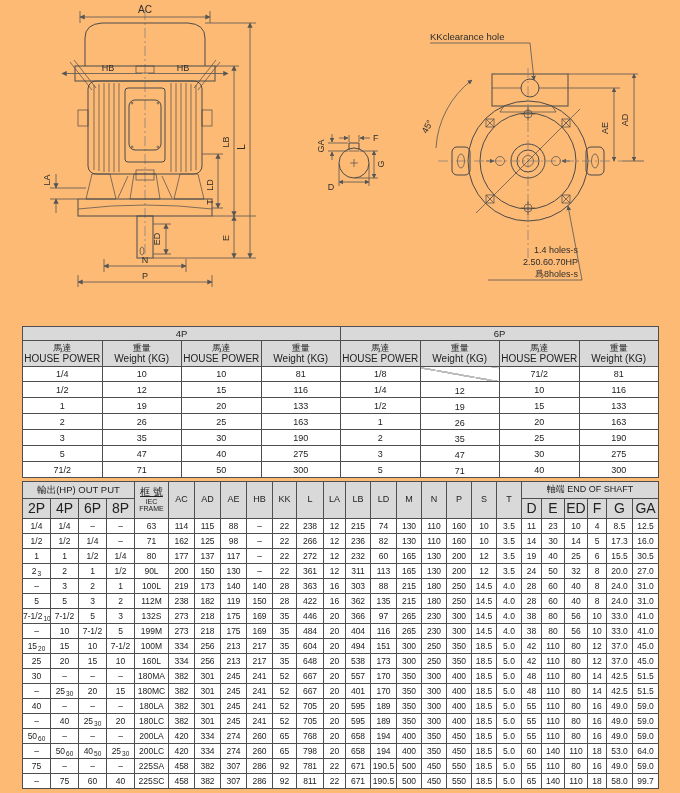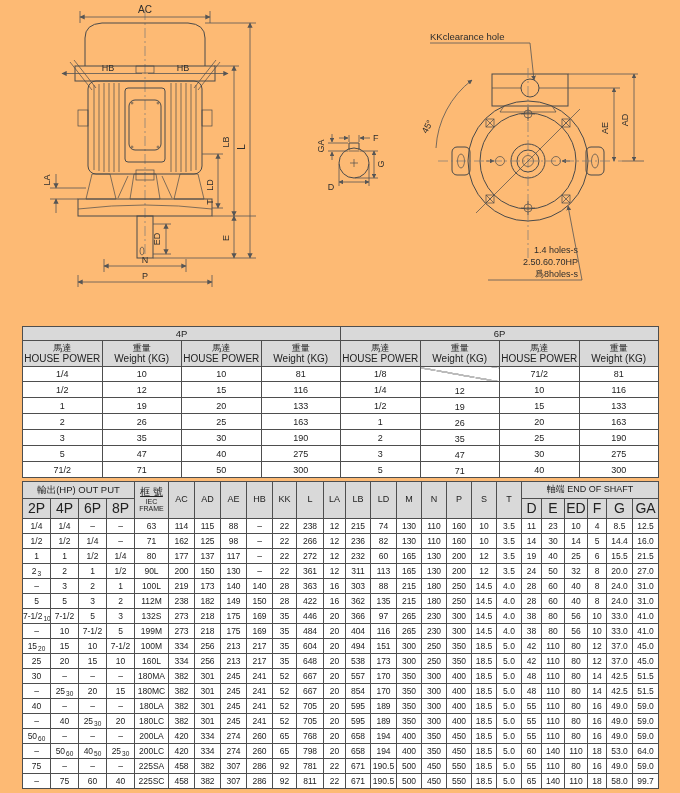--- a/index.html
+++ b/index.html
@@ -480,21 +480,21 @@
           <td>82</td>
           <td>130</td>
           <td>110</td>
           <td>160</td>
           <td>10</td>
           <td>3.5</td>
           <td>14</td>
           <td>30</td>
           <td>14</td>
           <td>5</td>
-          <td>14.4</td>
+          <td>17.3</td>
           <td>16.0</td>
         </tr>
         <tr>
           <td>1</td>
           <td>1</td>
           <td>1/2</td>
           <td>1/4</td>
           <td>80</td>
           <td>177</td>
           <td>137</td>
@@ -508,21 +508,21 @@
           <td>165</td>
           <td>130</td>
           <td>200</td>
           <td>12</td>
           <td>3.5</td>
           <td>19</td>
           <td>40</td>
           <td>25</td>
           <td>6</td>
           <td>15.5</td>
-          <td>21.5</td>
+          <td>30.5</td>
         </tr>
         <tr>
           <td class="stk"><span class="m">2</span><span class="s">3</span></td>
           <td>2</td>
           <td>1</td>
           <td>1/2</td>
           <td>90L</td>
           <td>200</td>
           <td>150</td>
           <td>130</td>
@@ -572,21 +572,21 @@
           <td>31.0</td>
         </tr>
         <tr>
           <td>5</td>
           <td>5</td>
           <td>3</td>
           <td>2</td>
           <td>112M</td>
           <td>238</td>
           <td>182</td>
-          <td>149</td>
+          <td>119</td>
           <td>150</td>
           <td>28</td>
           <td>422</td>
           <td>16</td>
           <td>362</td>
           <td>135</td>
           <td>215</td>
           <td>180</td>
           <td>250</td>
           <td>14.5</td>
@@ -739,21 +739,21 @@
           <td>20</td>
           <td>15</td>
           <td>180MC</td>
           <td>382</td>
           <td>301</td>
           <td>245</td>
           <td>241</td>
           <td>52</td>
           <td>667</td>
           <td>20</td>
-          <td>854</td>
+          <td>401</td>
           <td>170</td>
           <td>350</td>
           <td>300</td>
           <td>400</td>
           <td>18.5</td>
           <td>5.0</td>
           <td>48</td>
           <td>110</td>
           <td>80</td>
           <td>14</td>

